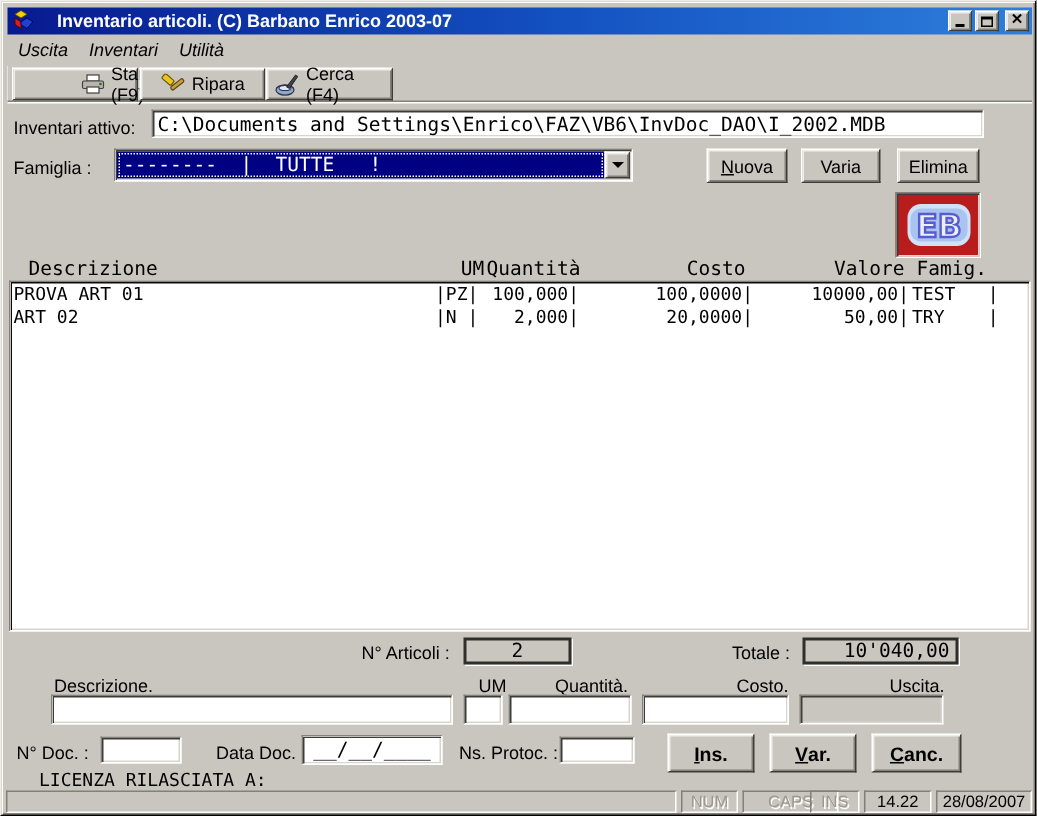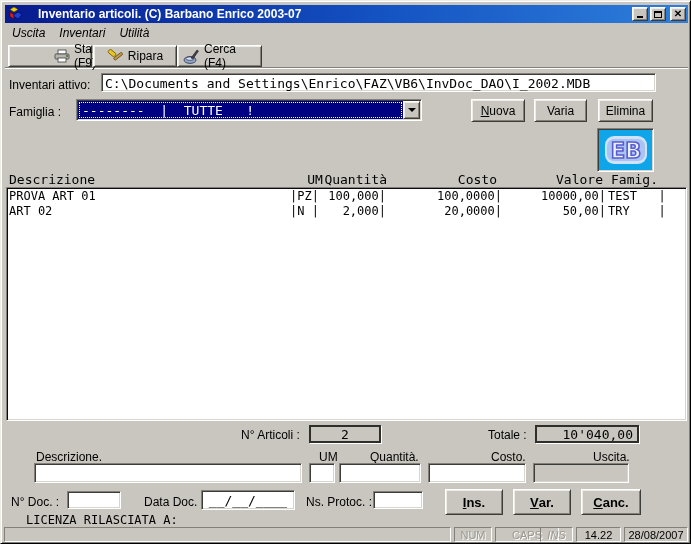--- a/index.html
+++ b/index.html
@@ -83,21 +83,21 @@
   
   .darkbox{background:var(--face);border:2px solid #2e2e2a;box-shadow:1px 1px 0 #fff;
     display:flex;align-items:center;font-family:"DejaVu Sans Mono",monospace;font-size:13px;}
   .grayfield{background:var(--face);}
   .actionbtn{font-size:13px;font-weight:bold;}
   
   .spanel{position:absolute;top:0;height:15px;border:1px solid;
     border-color:var(--shadow) #fff #fff var(--shadow);
     display:flex;align-items:center;justify-content:center;font-size:11px;}
   .sdim{color:#9a988f;text-shadow:1px 1px 0 #fff;}
-  .logo-box{display:flex;align-items:center;justify-content:center;background:#0ea5e9;}
+  .logo-box{display:flex;align-items:center;justify-content:center;background:#b91c1c;}
 </style>
 </head>
 <body>
 
 <div class="window">
 
   <div class="abs titlebar">
     <span style="display:inline-flex;">
       <svg width="15" height="14" viewBox="0 0 15 14">
         <polygon points="7,0 11,2.5 7,5 3,2.5" fill="#f0d000" stroke="#6a5000" stroke-width="0.6"></polygon>
@@ -177,21 +177,21 @@
 
   <div class="abs sunken logo-box" style="left:596px;top:127px;width:57px;height:44px;">
     <svg width="46" height="34" viewBox="0 0 46 34">
       <rect x="2" y="3" width="42" height="28" rx="9" fill="#cfe2f8"></rect>
       <rect x="4" y="6" width="38" height="22" rx="7" fill="#a9c4f0"></rect>
       <text x="23" y="25" text-anchor="middle" font-family="DejaVu Sans, sans-serif" font-size="21" font-weight="bold" fill="#e8f2ff" stroke="#5b5bd0" stroke-width="1.6">EB</text>
     </svg>
   </div>
 
   <div class="abs" style="left:0;top:171px;width:691px;height:15px;">
-    <span class="hdrcell" style="left:8px;">Descrizione</span>
+    <span class="hdrcell" style="left:18px;">Descrizione</span>
     <span class="hdrcell" style="left:296px;width:36px;text-align:center;">UM</span>
     <span class="hdrcell r" style="left:322px;width:64px;">Quantità</span>
     <span class="hdrcell r" style="left:386px;width:110px;">Costo</span>
     <span class="hdrcell r" style="left:496px;width:106px;">Valore</span>
     <span class="hdrcell" style="left:610px;">Famig.</span>
   </div>
 
   <div class="abs listbox">
     <div style="padding-top:1px;">
       <div class="lrow">
@@ -265,18 +265,18 @@
       <span class="u">C</span>
       <span>anc.</span>
     </button>
 
   <span class="abs mono" style="left:25px;top:512px;font-size:12px;">LICENZA RILASCIATA A:</span>
 
   <div class="abs" style="left:0;top:526px;width:691px;height:16px;">
     <div class="spanel" style="left:3px;width:447px;"></div>
     <div class="spanel sdim" style="left:453px;width:38px;">NUM</div>
     <div class="spanel sdim" style="left:494px;width:64px;">CAPS</div>
-    <div class="spanel sdim" style="left:539px;width:33px;font-style:italic;">INS</div>
+    <div class="spanel sdim" style="left:539px;width:33px;">INS</div>
     <div class="spanel" style="left:575px;width:45px;">14.22</div>
     <div class="spanel" style="left:623px;width:64px;">28/08/2007</div>
   </div>
 
 </div>
 
 </body></html>

